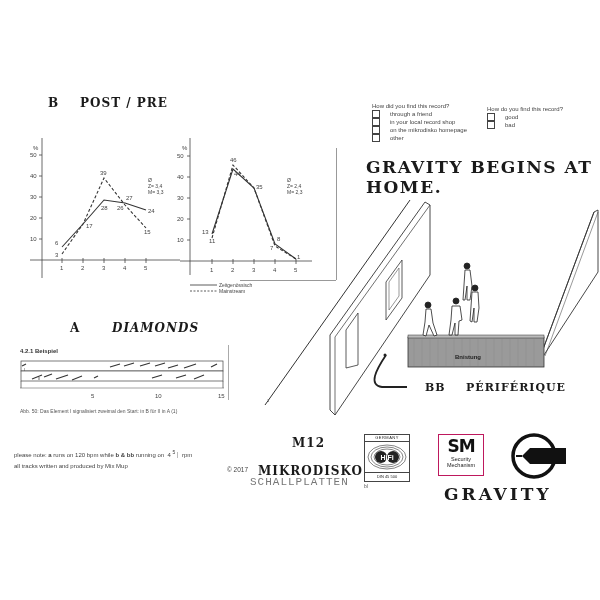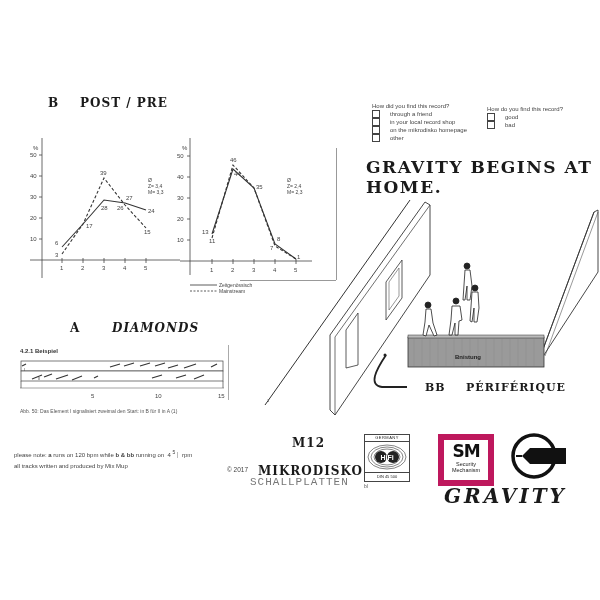--- a/index.html
+++ b/index.html
@@ -265,24 +265,24 @@
     <ellipse cx="22" cy="15" rx="16" ry="10" fill="none" stroke="#333" stroke-width="0.6"></ellipse>
     <ellipse cx="22" cy="15" rx="13" ry="8" fill="none" stroke="#333" stroke-width="0.6"></ellipse>
     <circle cx="16" cy="15" r="6" fill="#222"></circle>
     <circle cx="28" cy="15" r="6" fill="#222"></circle>
     <text x="22" y="18" font-size="7" font-weight="bold" fill="#fff" text-anchor="middle">HiFi</text>
   </svg>
   <div style="font-size:4px; text-align:center; border-top:1px solid #444; line-height:7px;">DIN 45 500</div>
 </div>
 <div class="abs tiny" style="left:364px; top:483px;">bl</div>
 
-<div class="abs" style="left:438px; top:434px; width:44px; height:40px; border:6px solid #be185d; background:#fff; text-align:center;">
+<div class="abs" style="left:438px; top:434px; width:44px; height:40px; border:1px solid #be185d; background:#fff; text-align:center;">
   <div style="font-family:'DejaVu Sans', sans-serif; font-weight:bold; font-size:17px; line-height:20px; color:#111; letter-spacing:-1px; margin-top:1px;">SM</div>
   <div style="font-size:5.5px; line-height:6px; color:#222;">Security</div>
   <div style="font-size:5.5px; line-height:6px; color:#222;">Mechanism</div>
 </div>
 
 <svg class="abs" style="left:510px; top:432px;" width="60" height="48" viewBox="0 0 60 48">
   <circle cx="24" cy="24" r="21" fill="none" stroke="#111" stroke-width="3.5"></circle>
   <polygon points="12,24 20,16 56,16 56,32 20,32" fill="#111"></polygon>
   <line x1="6" y1="24" x2="12" y2="24" stroke="#111" stroke-width="2"></line>
 </svg>
-<div class="abs slab" style="left:444px; top:484px; font-size:20px; letter-spacing:3px;font-style:italic;">GRAVITY</div>
+<div class="abs slab" style="left:444px; top:484px; font-size:17px; letter-spacing:3px;">GRAVITY</div>
 
 </body></html>

